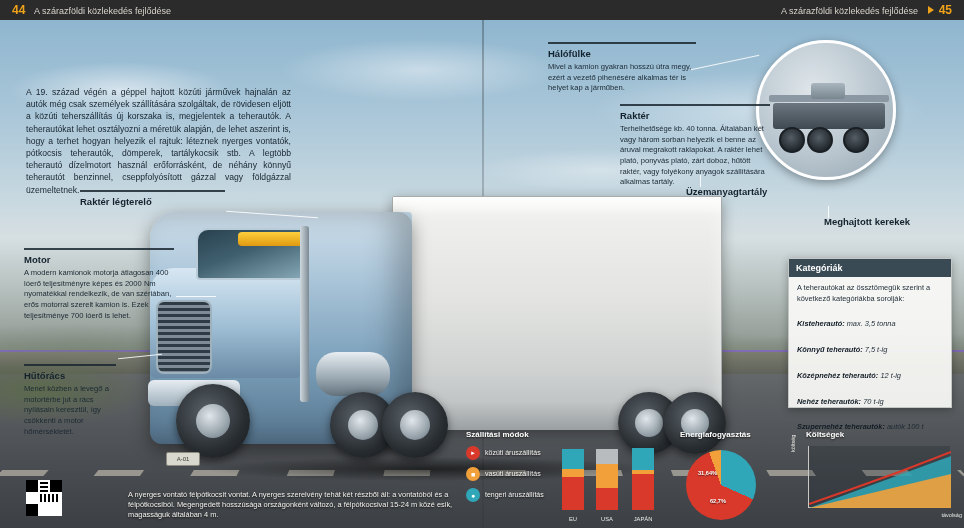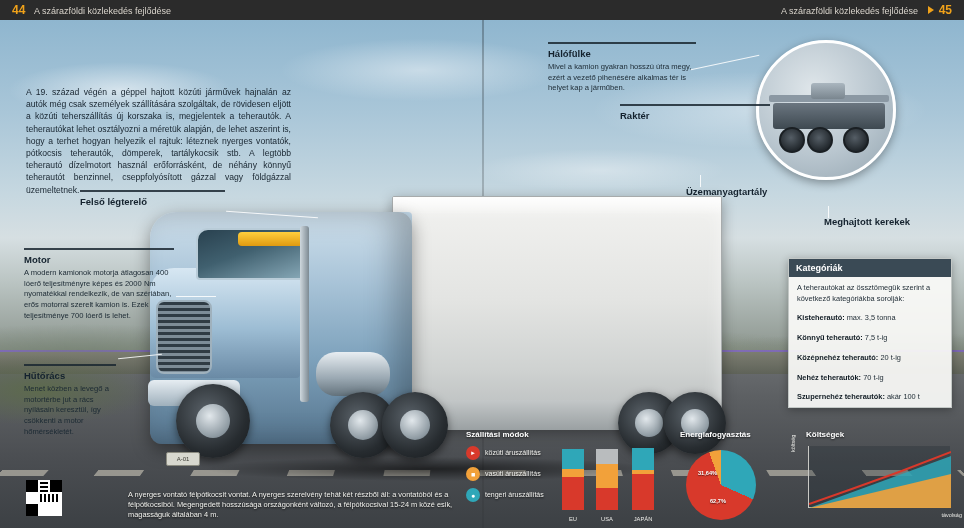--- a/index.html
+++ b/index.html
@@ -255,21 +255,21 @@
     position:absolute; left:788px; top:258px; width:164px; height:150px;
     background:rgba(250,250,248,.93);
     border:1px solid #c3c8c6;
     box-shadow:0 2px 8px rgba(0,0,0,.3);
   }
   .cat-head {
     background:#3a4a55; color:#fff; font-size:9px; font-weight:bold;
     padding:4px 7px;
   }
   .cat-body { padding:6px 8px; font-size:7.4px; line-height:1.45; color:#1d2a33;}
-  .cat-body .li { margin-top:9px; }
+  .cat-body .li { margin-top:15px;font-style:italic; }
   .cat-body .li b { color:#111c24; }
 
   
   .charts {
     position:absolute; left:466px; top:430px; width:498px; height:98px;
     color:#f0f0ee;
   }
   .chart-title {
     font-size:8px; font-weight:bold; color:#ffffff; margin-bottom:4px;
     text-shadow:0 1px 2px rgba(0,0,0,.7);
@@ -377,37 +377,38 @@
   <div class="callout" style="left:548px; top:42px; width:148px;">
     <div class="rule"></div>
     <div class="ttl">Hálófülke</div>
     <div class="bdy">Mivel a kamion gyakran hosszú útra megy, ezért a vezető pihenésére alkalmas tér is helyet kap a járműben.</div>
   </div>
   <div class="leader" style="left:690px; top:62px; width:70px; height:1px; transform:rotate(-12deg);"></div>
 
   <div class="callout" style="left:620px; top:104px; width:150px;">
     <div class="rule"></div>
     <div class="ttl">Raktér</div>
+    <div class="bdy">Terhelhetősége kb. 40 tonna. Általában két vagy három sorban helyezik el benne az áruval megrakott raklapokat. A raktér lehet plató, ponyvás plató, zárt doboz, hűtött raktér, vagy folyékony anyagok szállítására alkalmas tartály.</div>
   </div>
   <div class="leader" style="left:630px; top:196px; width:1px; height:0;"></div>
 
 
   <div class="callout" style="left:686px; top:186px; width:110px;">
     <div class="ttl">Üzemanyagtartály</div>
   </div>
   <div class="leader" style="left:700px; top:175px; width:1px; height:12px;"></div>
 
   <div class="callout" style="left:824px; top:216px; width:120px;">
     <div class="ttl">Meghajtott kerekek</div>
   </div>
   <div class="leader" style="left:828px; top:206px; width:1px; height:12px;"></div>
 
   <div class="callout" style="left:80px; top:190px; width:145px;">
     <div class="rule"></div>
-    <div class="ttl">Felső légterelő</div>
+    <div class="ttl">Raktér légterelő</div>
   </div>
   <div class="leader" style="left:226px; top:214px; width:92px; height:1px; transform:rotate(4deg);"></div>
 
   <div class="callout" style="left:24px; top:248px; width:150px;">
     <div class="rule"></div>
     <div class="ttl">Motor</div>
     <div class="bdy">A modern kamionok motorja átlagosan 400 lóerő teljesítményre képes és 2000 Nm nyomatékkal rendelkezik, de van szériában, erős motorral szerelt kamion is. Ezek teljesítménye 700 lóerő is lehet.</div>
   </div>
   <div class="leader" style="left:176px; top:296px; width:40px; height:1px;"></div>
 
@@ -425,29 +426,29 @@
       <div class="li">
         <b>Kisteherautó:</b>
         <span>max. 3,5 tonna</span>
       </div>
       <div class="li">
         <b>Könnyű teherautó:</b>
         <span>7,5 t-ig</span>
       </div>
       <div class="li">
         <b>Középnehéz teherautó:</b>
-        <span>20 t-ig</span>
+        <span>12 t-ig</span>
       </div>
       <div class="li">
         <b>Nehéz teherautók:</b>
         <span>70 t-ig</span>
       </div>
       <div class="li">
         <b>Szupernehéz teherautók:</b>
-        <span>akár 100 t</span>
+        <span>autók 100 t</span>
       </div>
     </div>
   </div>
 
   <div class="qr"></div>
   <div class="bottom-caption">A nyerges vontató félpótkocsit vontat. A nyerges szerelvény tehát két részből áll: a vontatóból és a félpótkocsiból. Megengedett hosszúsága országonként változó, a félpótkocsival 15-24 m közé esik, magasságuk általában 4 m.</div>
 
   <div class="charts">
 
     <div style="position:absolute; left:0; top:0;" class="chart-title">Szállítási módok</div>

